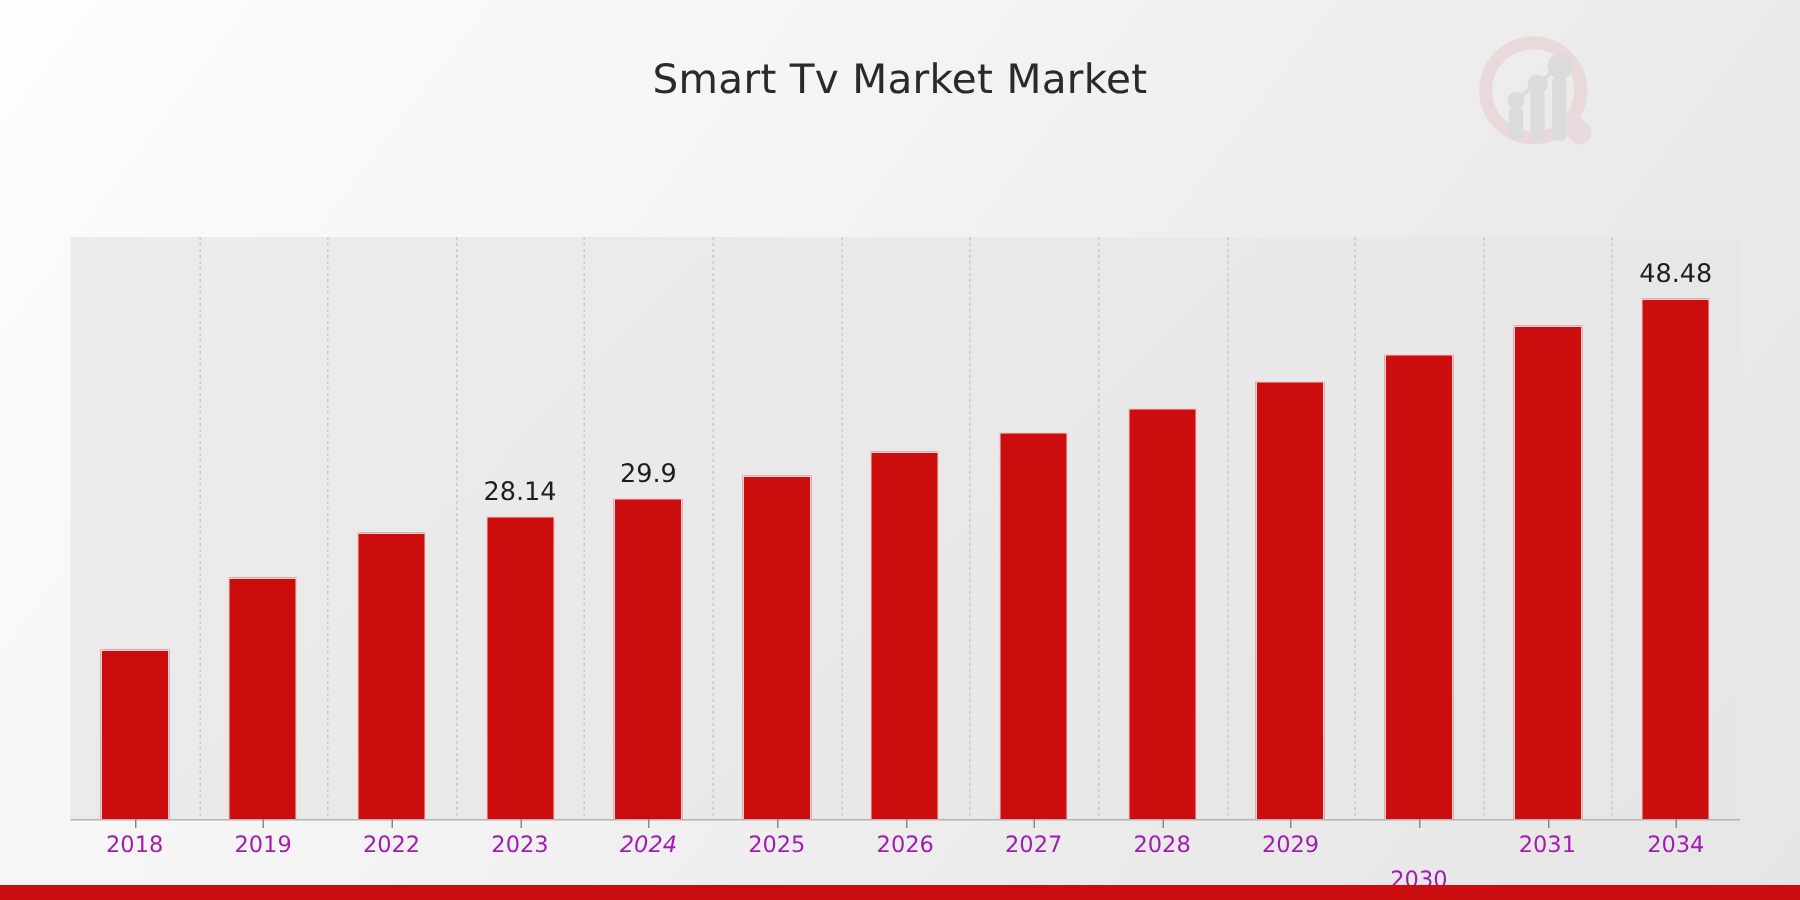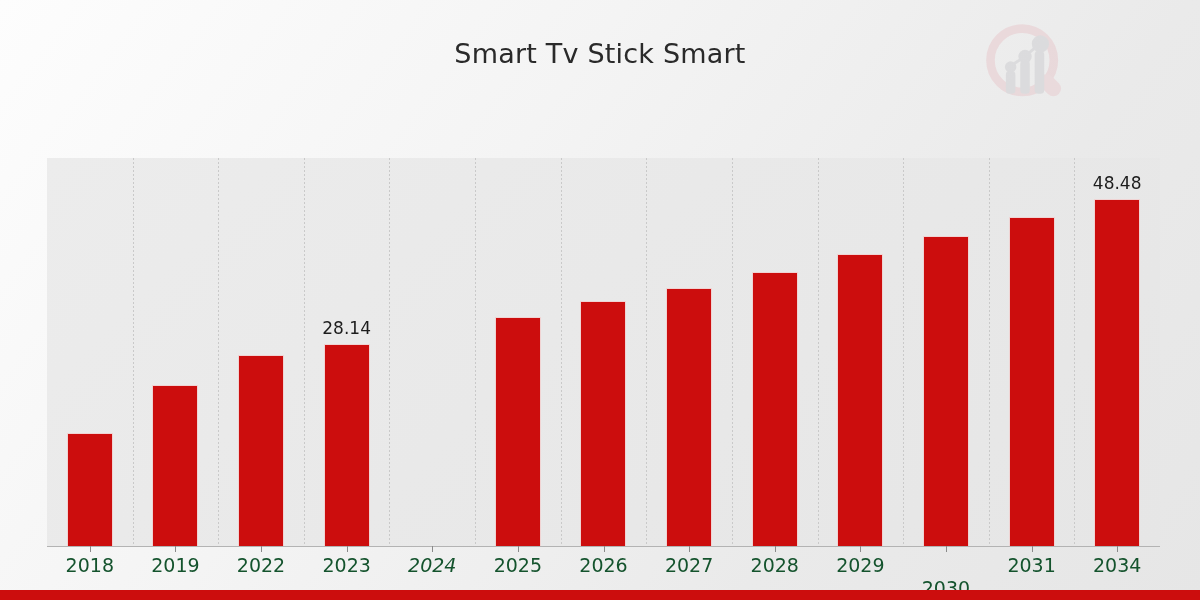--- a/index.html
+++ b/index.html
@@ -112,22 +112,22 @@
     position: absolute;
     left: 47px;
     top: 554px;
     width: 1113px;
     height: 24px;
   }
   .xtick {
     position: absolute;
     top: 0;
     transform: translateX(-50%);
-    font-size: 19px;
-    color: #14532d;
+    font-size: 15px;
+    color: #a21caf;
     white-space: nowrap;
   }
 
   
   #footer-bar {
     position: absolute;
     left: 0;
     top: 590px;
     width: 1200px;
     height: 10px;
@@ -152,21 +152,21 @@
       <path d="M34 50 L49 40 L64 27"></path>
     </g>
     <g fill="#c6c6ca">
       <circle cx="34" cy="51" r="6"></circle>
       <circle cx="49" cy="40" r="7"></circle>
       <circle cx="65" cy="27" r="9"></circle>
     </g>
   </svg>
 </div>
 
-<h1 id="chart-title">Smart Tv Stick Smart</h1>
+<h1 id="chart-title">Smart Tv Market Market</h1>
 
 <div id="plot">
   <div id="gridlines">
       <div class="gridline" style="left: 85.6154px;"></div>
       <div class="gridline" style="left: 171.231px;"></div>
       <div class="gridline" style="left: 256.846px;"></div>
       <div class="gridline" style="left: 342.462px;"></div>
       <div class="gridline" style="left: 428.077px;"></div>
       <div class="gridline" style="left: 513.692px;"></div>
       <div class="gridline" style="left: 599.308px;"></div>
@@ -183,20 +183,24 @@
       <div class="bar-slot" style="left: 85.6154px; width: 85.6154px;">
         <div class="bar" title="2019: 22.4" style="height: 160.533px; background: rgb(204, 13, 13);"></div>
       </div>
       <div class="bar-slot" style="left: 171.231px; width: 85.6154px;">
         <div class="bar" title="2022: 26.7" style="height: 191.35px; background: rgb(204, 13, 13);"></div>
       </div>
       <div class="bar-slot" style="left: 256.846px; width: 85.6154px;">
         <div class="bar" title="2023: 28.14" style="height: 201.67px; background: rgb(204, 13, 13);"></div>
         <div class="bar-label" style="bottom: 207.67px;">28.14</div>
       </div>
+      <div class="bar-slot" style="left: 342.462px; width: 85.6154px;">
+        <div class="bar" title="2024: 29.9" style="height: 214.283px; background: rgb(204, 13, 13);"></div>
+        <div class="bar-label" style="bottom: 220.283px;">29.9</div>
+      </div>
       <div class="bar-slot" style="left: 428.077px; width: 85.6154px;">
         <div class="bar" title="2025: 31.9" style="height: 228.617px; background: rgb(204, 13, 13);"></div>
       </div>
       <div class="bar-slot" style="left: 513.692px; width: 85.6154px;">
         <div class="bar" title="2026: 34.2" style="height: 245.1px; background: rgb(204, 13, 13);"></div>
       </div>
       <div class="bar-slot" style="left: 599.308px; width: 85.6154px;">
         <div class="bar" title="2027: 36" style="height: 258px; background: rgb(204, 13, 13);"></div>
       </div>
       <div class="bar-slot" style="left: 684.923px; width: 85.6154px;">

